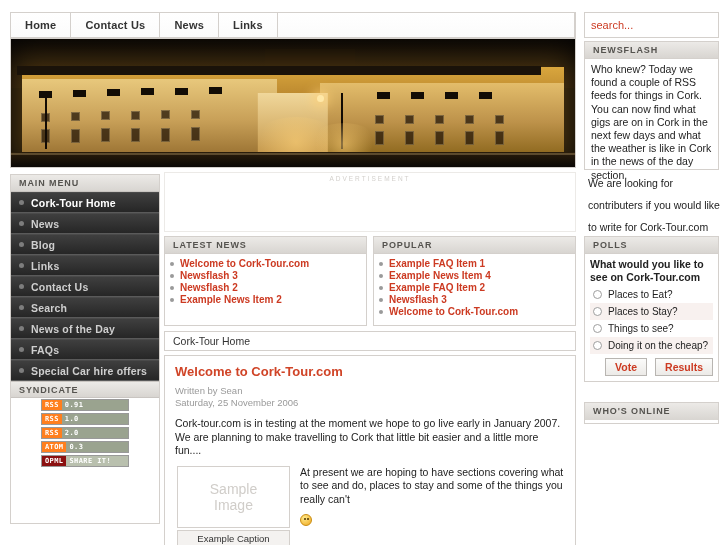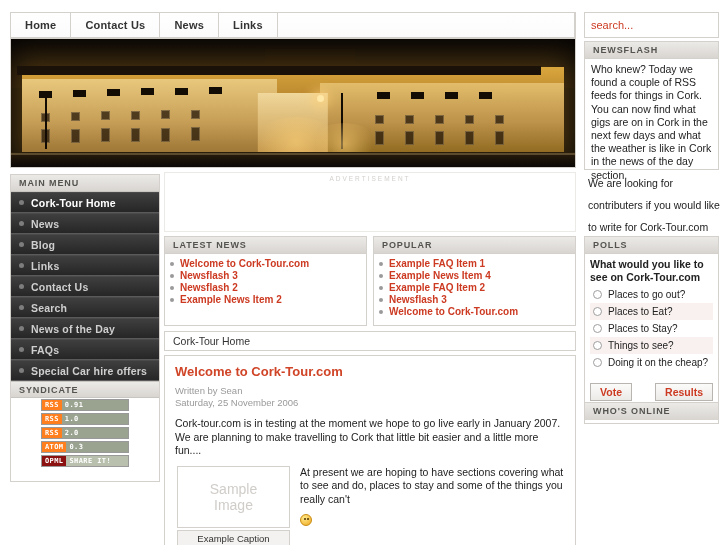--- a/index.html
+++ b/index.html
@@ -187,21 +187,21 @@
     color: #cc3a22;
     font-weight: bold;
     text-decoration: none;
   }
 
   
   .sidebar {
     position: absolute;
     left: 10px; top: 174px;
     width: 150px;
-    height: 308px;
+    height: 350px;
     border: 1px solid #d4d0cc;
     background: #ffffff;
   }
   .menu-head {
     height: 17px; line-height: 17px;
     background: linear-gradient(#eceae7, #d8d5d1);
     border-bottom: 1px solid #c9c5c1;
     padding: 0 8px;
     font-size: 9px; font-weight: bold;
     letter-spacing: 0.9px; color: #55534f;
@@ -425,22 +425,22 @@
   .poll-opt:nth-child(odd) { background: #f8f1ef; }
   .radio {
     width: 9px; height: 9px;
     border: 1px solid #9e9e9e;
     border-radius: 50%;
     background: #ffffff;
     flex: none;
   }
   .poll-btns {
     display: flex; gap: 8px;
-    justify-content: space-between;
-    margin-top: 12px;
+    justify-content: flex-end;
+    margin-top: 4px;
   }
   .poll-btn {
     border: 1px solid #b8b5b1;
     background: linear-gradient(#fbfbfa, #eceae7);
     color: #cc3a22;
     font-size: 10.5px;
     font-weight: bold;
     padding: 2px 9px;
     cursor: pointer;
     font-family: "Liberation Sans", sans-serif;
@@ -684,24 +684,20 @@
     </div>
 
   </div>
 
   <div class="mod polls">
     <div class="mod-head">POLLS</div>
     <div class="mod-body">
       <div class="poll-q">What would you like to see on Cork-Tour.com</div>
       <div class="poll-opt">
         <span class="radio"></span>
-        <span>Places to go out?</span>
-      </div>
-      <div class="poll-opt">
-        <span class="radio"></span>
         <span>Places to Eat?</span>
       </div>
       <div class="poll-opt">
         <span class="radio"></span>
         <span>Places to Stay?</span>
       </div>
       <div class="poll-opt">
         <span class="radio"></span>
         <span>Things to see?</span>
       </div>

